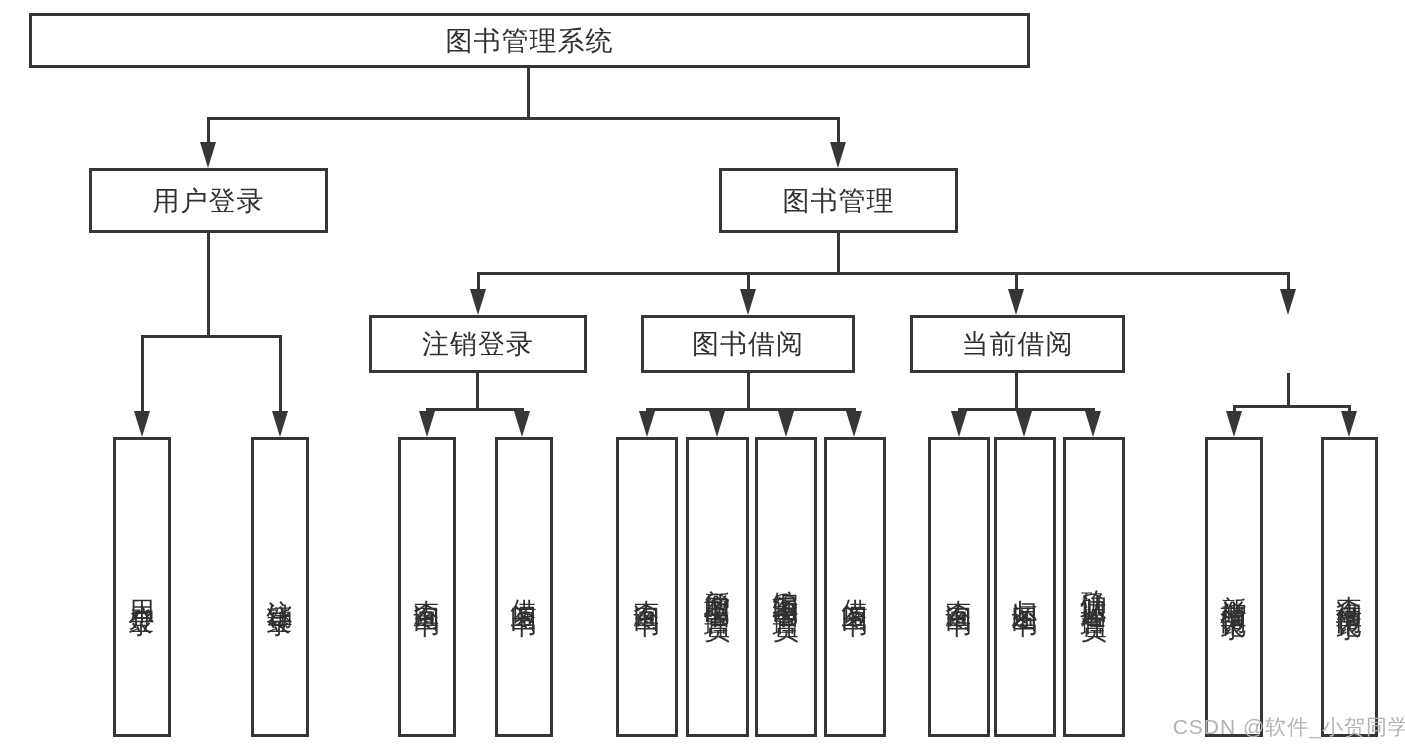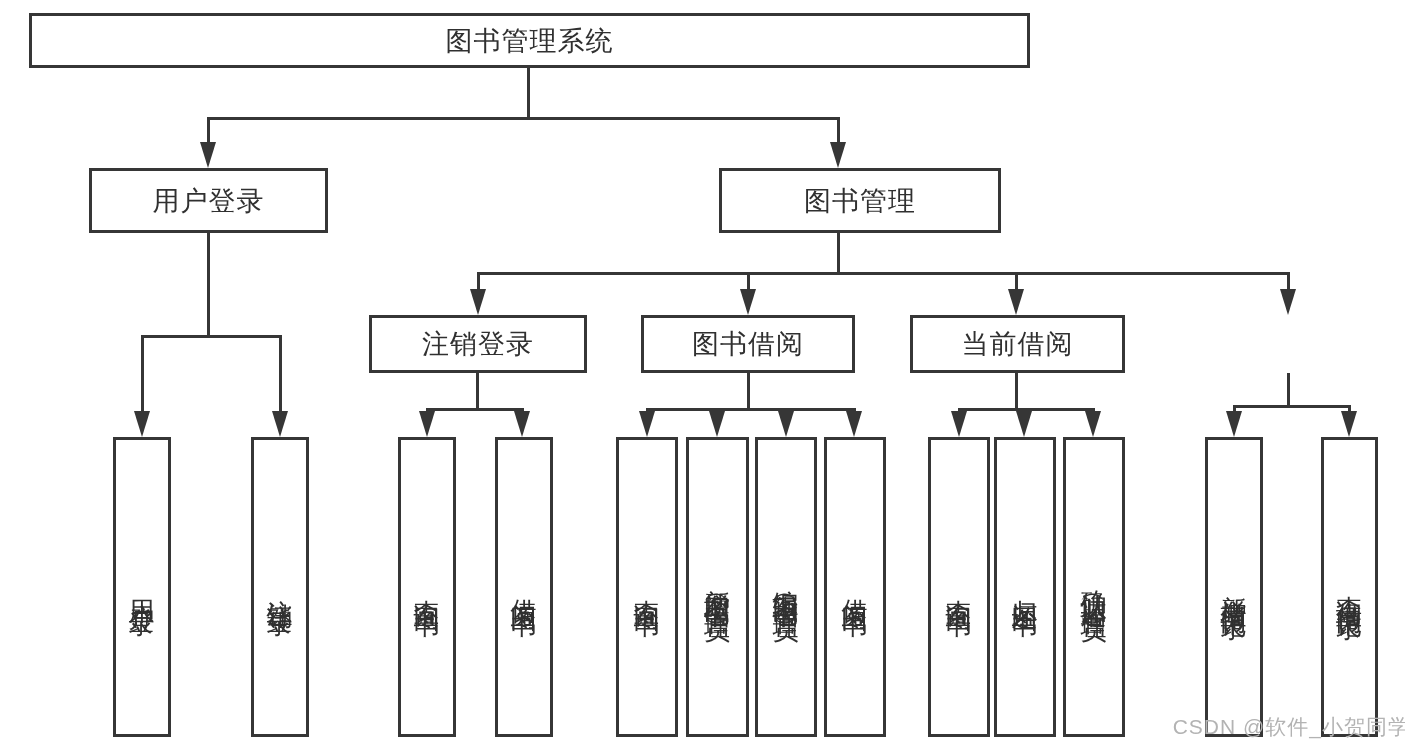--- a/index.html
+++ b/index.html
@@ -49,21 +49,21 @@
   <div class="vl" style="left:519px;top:68px;height:49px;"></div>
   <div class="hl" style="left:199px;top:117px;width:633px;"></div>
   <div class="vl" style="left:199px;top:117px;height:28px;"></div>
   <div class="arrow" style="left:192px;top:142px;"></div>
   <div class="vl" style="left:829px;top:117px;height:28px;"></div>
   <div class="arrow" style="left:822px;top:142px;"></div>
 
   <div class="box" style="left:81px;top:168px;width:239px;height:65px;">
     <span class="hlabel">用户登录</span>
   </div>
-  <div class="box" style="left:711px;top:168px;width:282px;height:65px;">
+  <div class="box" style="left:711px;top:168px;width:239px;height:65px;">
     <span class="hlabel">图书管理</span>
   </div>
 
   <div class="vl" style="left:199px;top:233px;height:102px;"></div>
   <div class="hl" style="left:133px;top:335px;width:141px;"></div>
   <div class="vl" style="left:133px;top:335px;height:79px;"></div>
   <div class="arrow" style="left:126px;top:411px;"></div>
   <div class="vl" style="left:271px;top:335px;height:79px;"></div>
   <div class="arrow" style="left:264px;top:411px;"></div>
 

